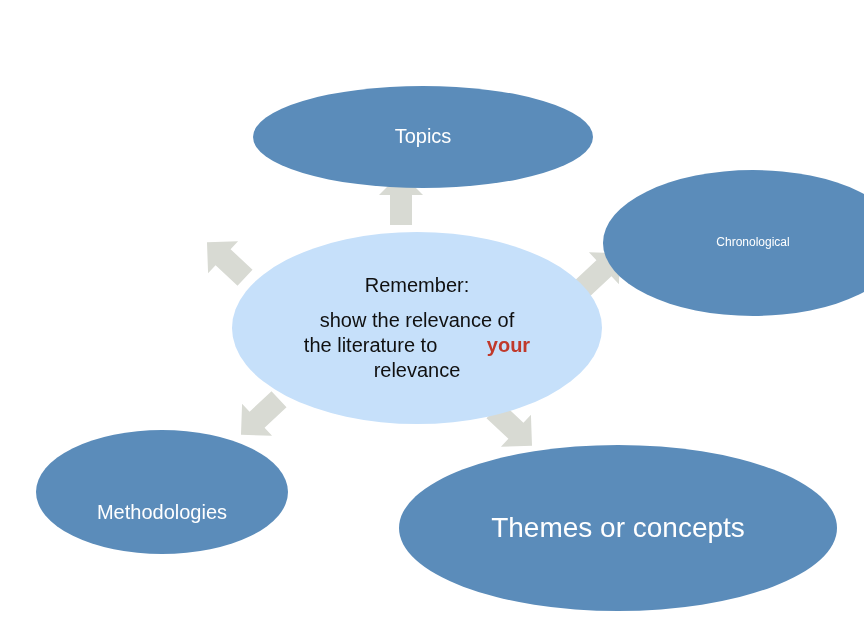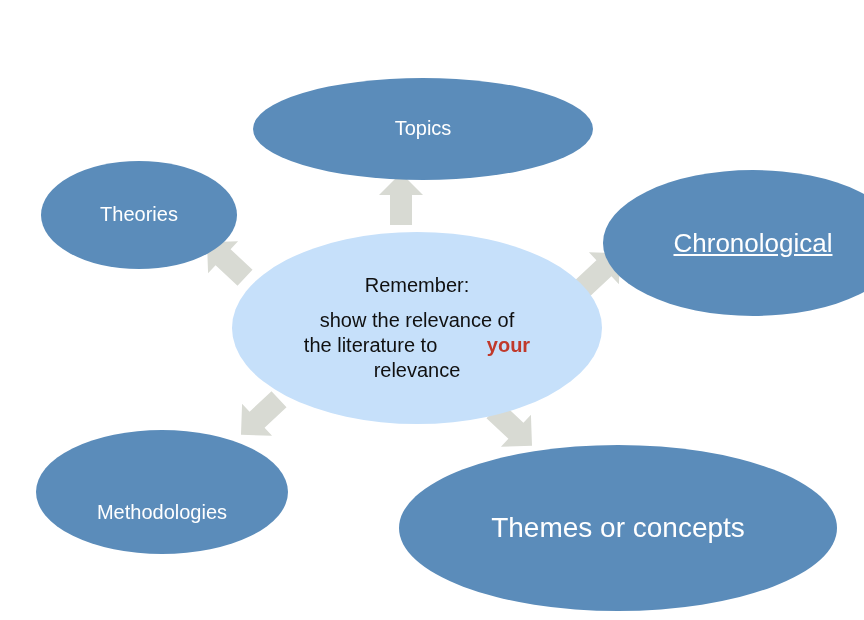--- a/index.html
+++ b/index.html
@@ -48,28 +48,28 @@
     background: #C6E0FA;
     color: #101010;
   }
   .node-label {
     display: block;
     line-height: 1.26;
     padding: 0 6px;
   }
 
   
-  #node-topics        { left: 253px; top: 78px;  width: 340px; height: 102px; }
+  #node-topics        { left: 253px; top: 86px;  width: 340px; height: 102px; }
   #node-topics .node-label        { font-size: 20px; }
 
   #node-theories      { left: 41px;  top: 161px; width: 196px; height: 108px; }
   #node-theories .node-label      { font-size: 20px; }
 
   #node-chronological { left: 603px; top: 170px; width: 300px; height: 146px; }
-  #node-chronological .node-label { font-size: 26px; text-decoration: underline; }
+  #node-chronological .node-label { font-size: 12px; }
 
   #node-methodologies { left: 36px;  top: 430px; width: 252px; height: 124px; }
   #node-methodologies .node-label { font-size: 20px; margin-top: 41px; }
 
   #node-themes        { left: 399px; top: 445px; width: 438px; height: 166px; }
   #node-themes .node-label        { font-size: 28px; line-height: 1.5; }
 
   #node-center        { left: 232px; top: 232px; width: 370px; height: 192px; }
   #node-center .node-label        { font-size: 20px; }
   #node-center .line-gap          { display: block; height: 10px; }
@@ -124,23 +124,20 @@
   <div class="arrow" id="arrow-themes">
     <svg viewBox="0 0 46 56" aria-hidden="true">
       <path d="M23 2 L45 24 L34 24 L34 54 L12 54 L12 24 L1 24 Z"></path>
     </svg>
   </div>
 
   <div class="node blue" id="node-topics">
     <span class="node-label">Topics</span>
   </div>
 
-  <div class="node blue" id="node-theories">
-    <span class="node-label">Theories</span>
-  </div>
 
   <div class="node blue" id="node-chronological">
     <span class="node-label">Chronological</span>
   </div>
 
   <div class="node blue" id="node-methodologies">
     <span class="node-label">Methodologies</span>
   </div>
 
   <div class="node blue" id="node-themes">

